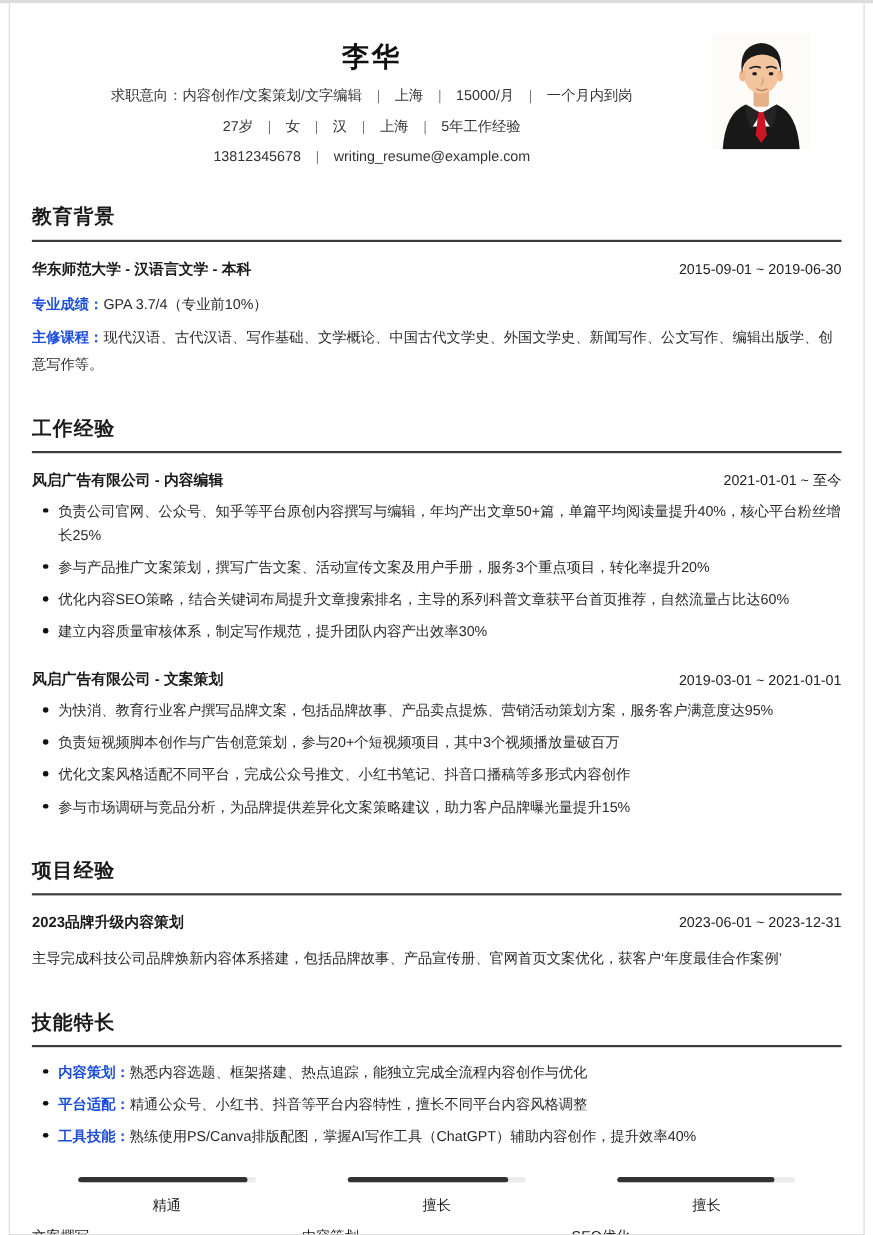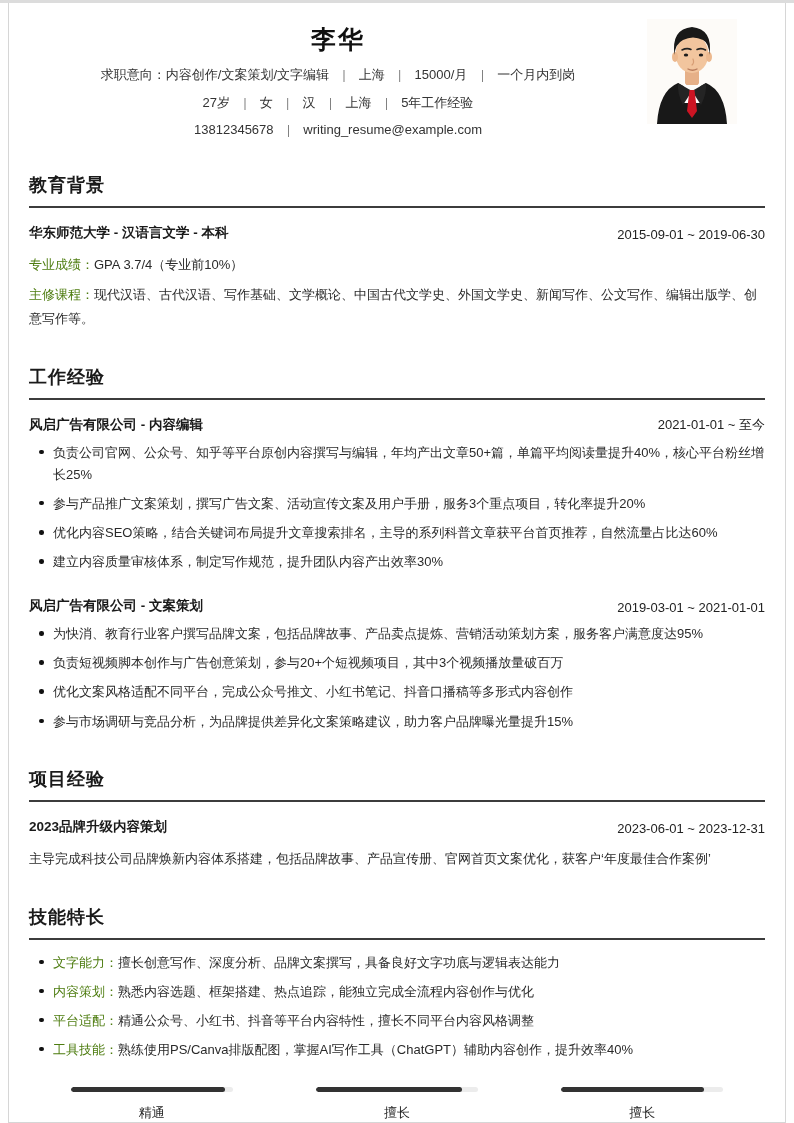--- a/index.html
+++ b/index.html
@@ -15,39 +15,39 @@
     margin: 0 8px;
     height: 1120px;
     background: #ffffff;
     border-left: 1px solid #d6d6d6;
     border-right: 1px solid #d6d6d6;
     border-bottom: 1px solid #d6d6d6;
     padding: 0 20px 0 20px;
     overflow: hidden;
   }
   
-  .header { display: flex; padding-top: 16px; }
+  .header { display: flex; padding-top: 28px; }
   .header-left { flex: 1; text-align: center; padding-top: 4px; }
   .name { font-size: 25px; font-weight: 700; color: #111; letter-spacing: 2px; }
   .info-line { margin-top: 10px; font-size: 13px; color: #333; line-height: 1.35; }
   .info-line:first-of-type { margin-top: 14px; }
   .sep { color: #555; margin: 0 9px; font-size: 12px; }
   .photo-box { width: 90px; height: 105px; margin-right: 28px; overflow: hidden; }
   
   .section { margin-top: 34px; }
   .section-head {
     font-size: 18px; font-weight: 700; color: #1a1a1a;
     padding-bottom: 9px; border-bottom: 2px solid #3c3c3c;
     letter-spacing: 1px;
   }
-  .row-between { display: flex; justify-content: space-between; align-items: flex-end; margin-top: 16px; }
+  .row-between { display: flex; justify-content: space-between; align-items: center; margin-top: 16px; }
   .entry-title { font-size: 13.5px; font-weight: 700; color: #1a1a1a; }
   .entry-date { font-size: 13px; color: #222; }
   .kv-line { margin-top: 11px; font-size: 13px; line-height: 1.85; color: #2a2a2a; }
-  .kv-label { font-weight: 400; color: #4d7c0f; }
+  .kv-label { font-weight: 700; color: #1d4ed8; }
   
   ul.bullets { list-style: none; margin-top: 8px; }
   ul.bullets li {
     position: relative; padding-left: 24px;
     font-size: 13px; line-height: 1.7; margin-top: 7px; color: #2a2a2a;
   }
   ul.bullets li::before {
     content: ""; position: absolute; left: 10px; top: 8px;
     width: 4.5px; height: 4.5px; border-radius: 50%; background: #111;
   }
@@ -166,21 +166,20 @@
       <span class="entry-title">2023品牌升级内容策划</span>
       <span class="entry-date">2023-06-01 ~ 2023-12-31</span>
     </div>
     <div class="kv-line">主导完成科技公司品牌焕新内容体系搭建，包括品牌故事、产品宣传册、官网首页文案优化，获客户‘年度最佳合作案例’</div>
   </div>
 
   <div class="section">
     <div class="section-head">技能特长</div>
 
     <ul class="bullets" style="margin-top:12px">
-      <li><span class="kv-label">文字能力：</span><span>擅长创意写作、深度分析、品牌文案撰写，具备良好文字功底与逻辑表达能力</span></li>
       <li><span class="kv-label">内容策划：</span><span>熟悉内容选题、框架搭建、热点追踪，能独立完成全流程内容创作与优化</span></li>
       <li><span class="kv-label">平台适配：</span><span>精通公众号、小红书、抖音等平台内容特性，擅长不同平台内容风格调整</span></li>
       <li><span class="kv-label">工具技能：</span><span>熟练使用PS/Canva排版配图，掌握AI写作工具（ChatGPT）辅助内容创作，提升效率40%</span></li>
     </ul>
 
     <div class="bars">
       <div class="bar-module">
         <div class="bar-row">
           <div class="bar-track">
               <div class="bar-fill" style="width: 95%;"></div>

